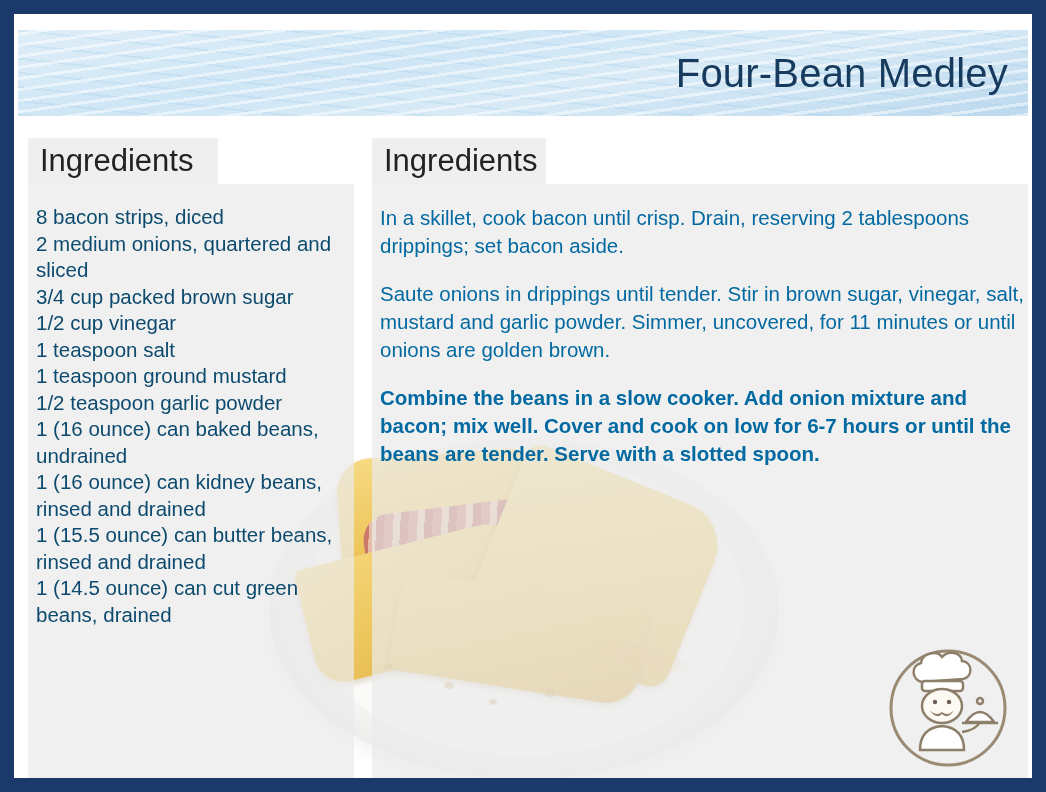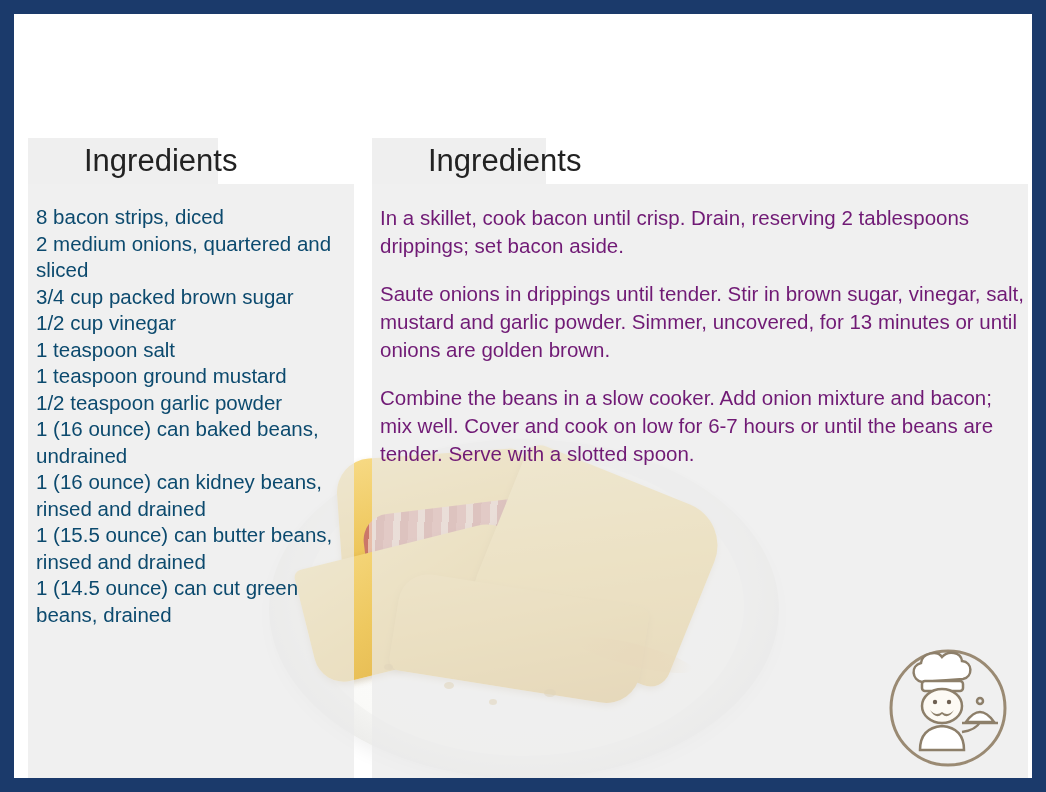--- a/index.html
+++ b/index.html
@@ -175,64 +175,67 @@
     left: 358px;
     top: 124px;
     width: 174px;
     height: 46px;
   }
   .heading-box .heading-text {
     font-size: 31px;
     color: #222222;
     padding-left: 12px;
     white-space: nowrap;
-    margin-left: 44px;
   }
 
   .ingredients-list {
     position: absolute;
     left: 22px;
     top: 190px;
     width: 320px;
     font-size: 20.5px;
     line-height: 26.5px;
     color: #0c4a6e;
     white-space: pre-wrap;
   }
   .directions-body {
     position: absolute;
     left: 366px;
     top: 190px;
     width: 648px;
     font-size: 20.5px;
     line-height: 28px;
-    color: #701a75;
+    color: #0369a1;
   }
   .directions-body p {
     margin: 0 0 20px 0;
   }
   .directions-body p:last-child {
     margin-bottom: 0;
+    font-weight: bold;
   }
 
   
   .chef-logo {
     position: absolute;
     right: 18px;
     bottom: 8px;
     width: 132px;
     height: 124px;
   }
 </style>
 </head>
 <body>
 
 <div class="slide">
   <div class="inner">
 
+    <div class="title-banner">
+      <div class="title-text">Four-Bean Medley</div>
+    </div>
 
     <div class="photo">
       <div class="plate"></div>
       <div class="plate-rim"></div>
       <div class="toast t4"></div>
       <div class="bacon"></div>
       <div class="toast t1"></div>
       <div class="toast t3"></div>
       <div class="toast t2"></div>
       <div class="sauce"></div>
@@ -257,21 +260,21 @@
 1 (16 ounce) can kidney beans, rinsed and drained
 1 (15.5 ounce) can butter beans, rinsed and drained
 1 (14.5 ounce) can cut green beans, drained</div>
 
     <div class="panel panel-directions"></div>
     <div class="heading-box heading-directions">
       <span class="heading-text">Ingredients</span>
     </div>
     <div class="directions-body">
       <p>In a skillet, cook bacon until crisp. Drain, reserving 2 tablespoons drippings; set bacon aside.</p>
-      <p>Saute onions in drippings until tender. Stir in brown sugar, vinegar, salt, mustard and garlic powder. Simmer, uncovered, for 13 minutes or until onions are golden brown.</p>
+      <p>Saute onions in drippings until tender. Stir in brown sugar, vinegar, salt, mustard and garlic powder. Simmer, uncovered, for 11 minutes or until onions are golden brown.</p>
       <p>Combine the beans in a slow cooker. Add onion mixture and bacon; mix well. Cover and cook on low for 6-7 hours or until the beans are tender. Serve with a slotted spoon.</p>
     </div>
 
     <div class="chef-logo">
       <svg viewBox="0 0 132 124" width="132" height="124" xmlns="http://www.w3.org/2000/svg">
         <circle cx="66" cy="62" r="57" fill="none" stroke="#9a8a73" stroke-width="3"></circle>
 
         <path d="M40 36 c-10 -2 -12 -16 -1 -19 c1 -10 16 -13 21 -6 c6 -7 19 -5 20 4 c11 1 11 16 1 18 z" fill="#ffffff" stroke="#8d7f6a" stroke-width="2.5"></path>
         <rect x="40" y="35" width="41" height="10" rx="3" fill="#ffffff" stroke="#8d7f6a" stroke-width="2.5"></rect>
 

